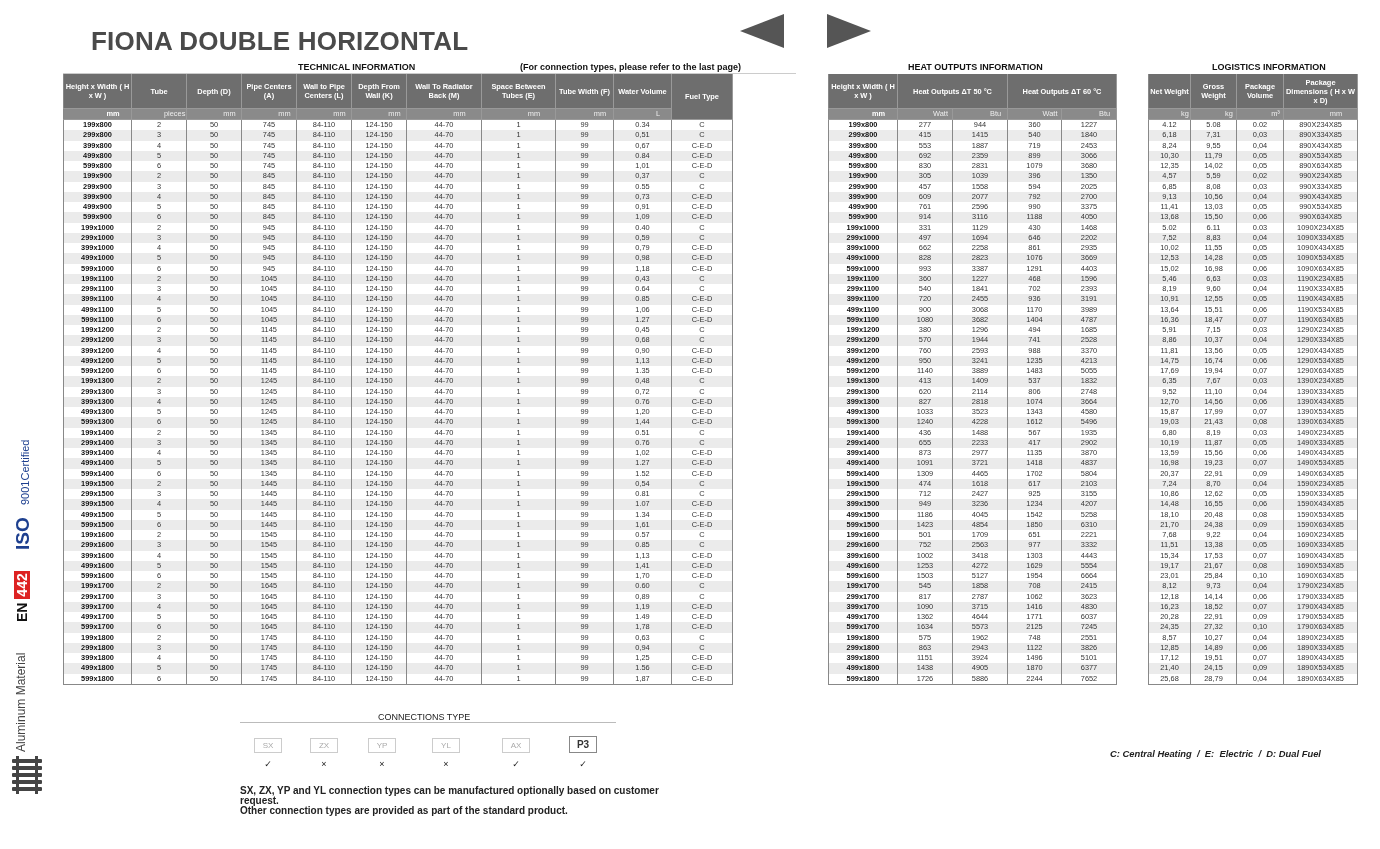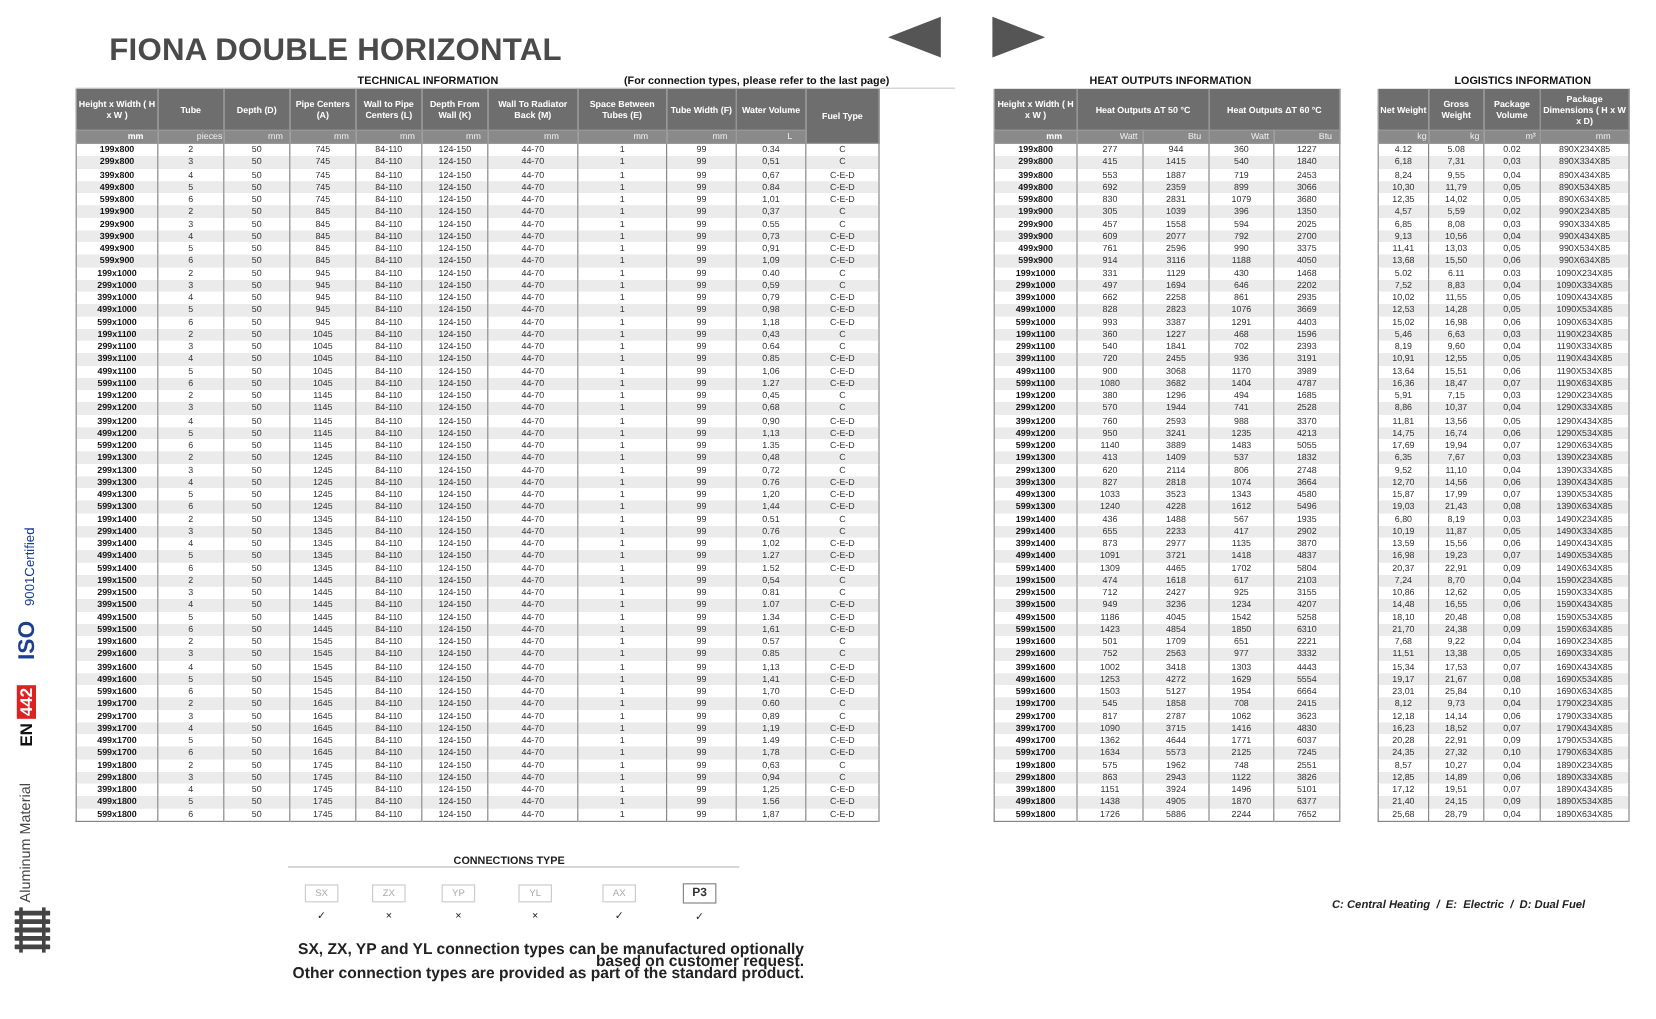--- a/index.html
+++ b/index.html
@@ -14,27 +14,27 @@
   table.dt{position:absolute;border-collapse:collapse;table-layout:fixed;font-size:7.4px;}
   table.dt th{background:#6e6e6e;color:#fff;font-weight:bold;border-right:1px solid #999;border-bottom:1px solid #999;text-align:center;vertical-align:middle;padding:0 1px;line-height:9px;font-size:7.4px;}
   table.dt tr.hdr th{height:34px;}
   table.dt tr.units th{background:#8a8a8a;font-weight:normal;height:10px;line-height:10px;color:#eee;padding-left:32px;}
   table.dt tr.units th.bold{font-weight:bold;color:#fff;}
   table.dt td{height:10.25px;line-height:10.25px;padding:0;text-align:center;border-right:1px solid #888;color:#333;white-space:nowrap;overflow:hidden;}
   table.dt td.key{font-weight:bold;color:#111;}
   table.dt tbody tr:nth-child(even) td{background:#ebebeb;}
   table.dt tbody tr:nth-child(odd) td{background:#fff;}
   table.dt{border-left:1px solid #888;border-bottom:1px solid #888;}
-  .conn-title{position:absolute;left:378px;top:712px;font-size:9px;font-weight:bold;}
+  .conn-title{position:absolute;left:378px;top:712px;font-size:9px;font-weight:normal;}
   .conn-line{position:absolute;left:240px;top:722px;width:376px;height:1px;background:#bbb;}
   .conn{position:absolute;top:734px;width:40px;text-align:center;}
   .conn .box{display:inline-block;border:1px solid #ccc;font-size:8px;color:#aaa;padding:2px 4px;min-width:18px;}
   .conn .box.dark{color:#333;border-color:#888;font-size:10px;}
   .conn .mark{display:block;font-size:9px;margin-top:6px;color:#222;}
-  .conn-note{position:absolute;left:240px;top:786px;width:430px;text-align:right;font-size:13px;font-weight:bold;line-height:10px;}
+  .conn-note{position:absolute;left:240px;top:786px;width:430px;text-align:left;font-size:10px;font-weight:bold;line-height:10px;}
   .legend{position:absolute;left:1110px;top:748px;font-size:9.4px;font-weight:bold;white-space:nowrap;}
   .side-text{position:absolute;left:14px;top:752px;transform:rotate(-90deg);transform-origin:left top;font-size:12px;color:#444;white-space:nowrap;}
   .side-iso{position:absolute;left:12px;top:550px;transform:rotate(-90deg);transform-origin:left top;font-size:19px;font-weight:bold;color:#1d3f8f;white-space:nowrap;}
   .side-cert{position:absolute;left:19px;top:505px;transform:rotate(-90deg);transform-origin:left top;font-size:11px;color:#1d3f8f;white-space:nowrap;}
   .side-en{position:absolute;left:14px;top:622px;transform:rotate(-90deg);transform-origin:left top;font-size:14px;font-weight:bold;color:#111;white-space:nowrap;}
   .side-en .n{background:#d22;color:#fff;padding:0 2px;}
   .radiator-icon{position:absolute;left:12px;top:756px;width:30px;height:38px;}
 </style>
 </head>
 <body>

